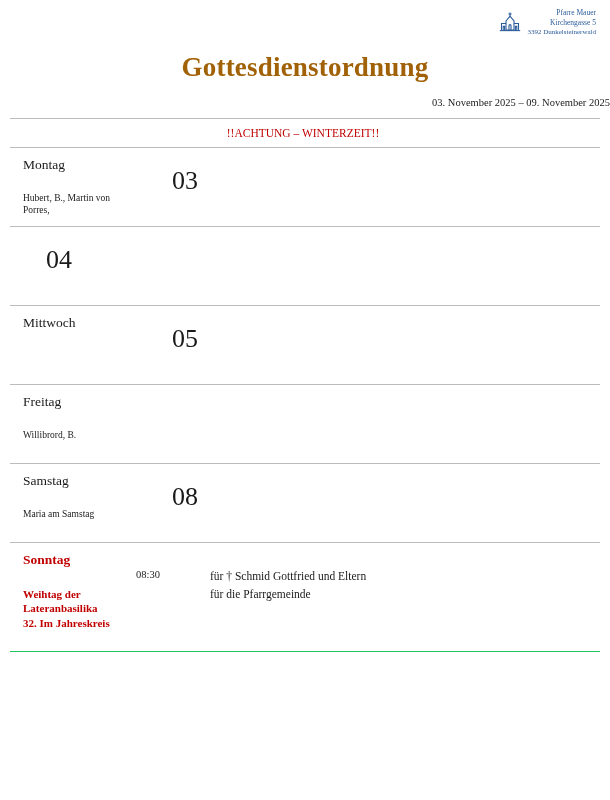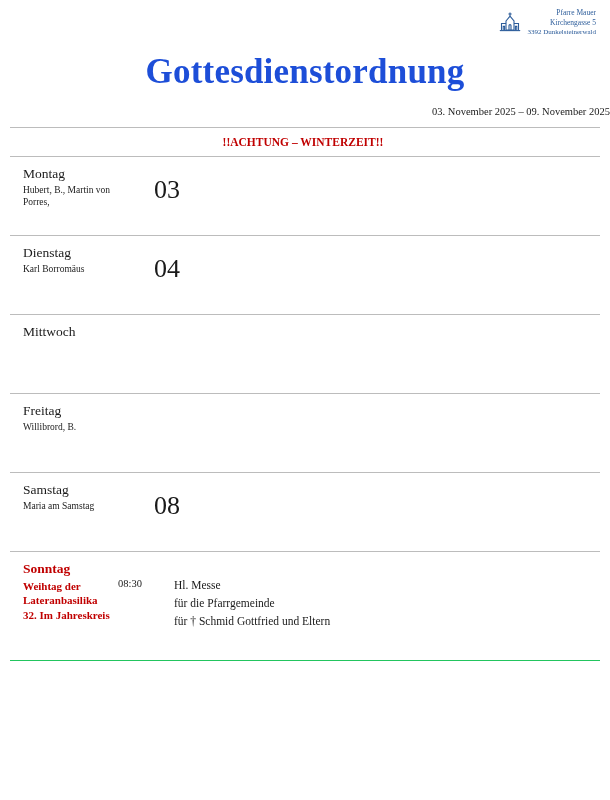--- a/index.html
+++ b/index.html
@@ -49,22 +49,22 @@
     color: #2c5c9a;
     text-align: right;
     white-space: nowrap;
   }
   .logo-text div:nth-child(3) {
     font-size: 7px;
   }
 
   .title {
     text-align: center;
-    color: #1d4ed8;
-    font-size: 35px;
+    color: #a16207;
+    font-size: 27px;
     font-weight: bold;
     letter-spacing: 0.2px;
     padding-top: 52px;
     font-family: "Liberation Serif", serif;
   }
   .daterange {
     text-align: right;
     font-size: 10.5px;
     color: #1a1a1a;
     padding-top: 14px;
@@ -72,36 +72,37 @@
   }
 
   .hr-thin {
     border: 0;
     border-top: 1px solid #bcbcbc;
     margin: 0 10px;
   }
   .notice {
     text-align: center;
     color: #c00000;
-    font-weight: bold;
+    font-weight: normal;
     font-size: 11.5px;
     padding: 8px 4px 8px 0;
   }
 
   
   .days {
     margin: 0 10px;
   }
   .day-row {
     display: flex;
     align-items: flex-start;
     border-top: 1px solid #bcbcbc;
     min-height: 79px;
     padding-top: 6px;
     position: relative;
+    gap: 18px;
   }
   .day-row.last {
     border-bottom: 1px solid #22c55e;
   }
   .day-row.sunday {
     min-height: 110px;
   }
 
   .col-name {
     width: 108px;
@@ -111,21 +112,21 @@
   }
   .dayname {
     font-size: 13.5px;
     line-height: 1.15;
     color: #1a1a1a;
   }
   .saints {
     font-size: 9.5px;
     line-height: 1.35;
     color: #1a1a1a;
-    margin-top: 2px;
+    margin-top: 19px;
   }
 
   .col-num {
     width: 62px;
     flex: 0 0 62px;
     text-align: right;
     font-size: 26px;
     line-height: 1;
     padding-top: 14px;
     color: #1a1a1a;
@@ -202,34 +203,31 @@
       <div class="col-name">
         <div class="dayname">Montag</div>
         <div class="saints">Hubert, B., Martin von Porres,</div>
       </div>
       <div class="col-num">03</div>
       <div class="col-time"></div>
       <div class="col-desc"></div>
     </div>
 
     <div class="day-row">
-      <div class="col-name">
-        <div class="dayname">Dienstag</div>
-        <div class="saints">Karl Borromäus</div>
-      </div>
       <div class="col-num">04</div>
       <div class="col-time"></div>
       <div class="col-desc"></div>
     </div>
 
     <div class="day-row">
       <div class="col-name">
         <div class="dayname">Mittwoch</div>
         <div class="saints"></div>
       </div>
+      <div class="col-num">05</div>
       <div class="col-time"></div>
       <div class="col-desc"></div>
     </div>
 
 
     <div class="day-row">
       <div class="col-name">
         <div class="dayname">Freitag</div>
         <div class="saints">Willibrord, B.</div>
       </div>
@@ -248,22 +246,21 @@
     </div>
 
     <div class="day-row sunday last">
       <div class="col-name">
         <div class="dayname">Sonntag</div>
         <div class="saints" style="white-space: pre-line;">Weihtag der Lateranbasilika
 32. Im Jahreskreis</div>
       </div>
       <div class="col-time">08:30</div>
       <div class="col-desc">
-        <div>Hl. Messe</div>
+        <div>für † Schmid Gottfried und Eltern</div>
         <div>für die Pfarrgemeinde</div>
-        <div>für † Schmid Gottfried und Eltern</div>
       </div>
     </div>
 
   </div>
 
   <div class="spacer-bottom"></div>
 </div>
 
 </body></html>

